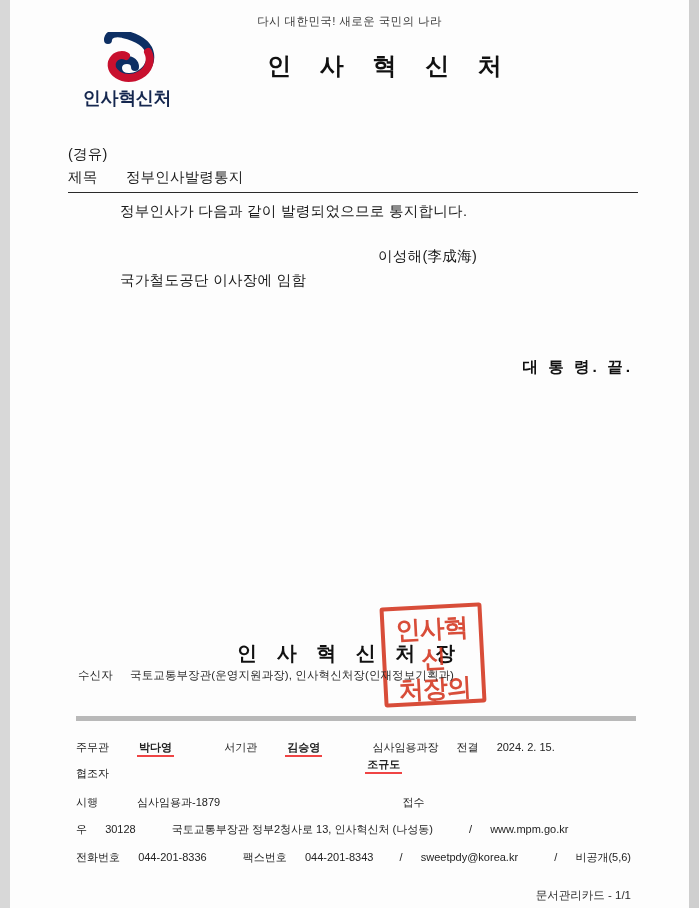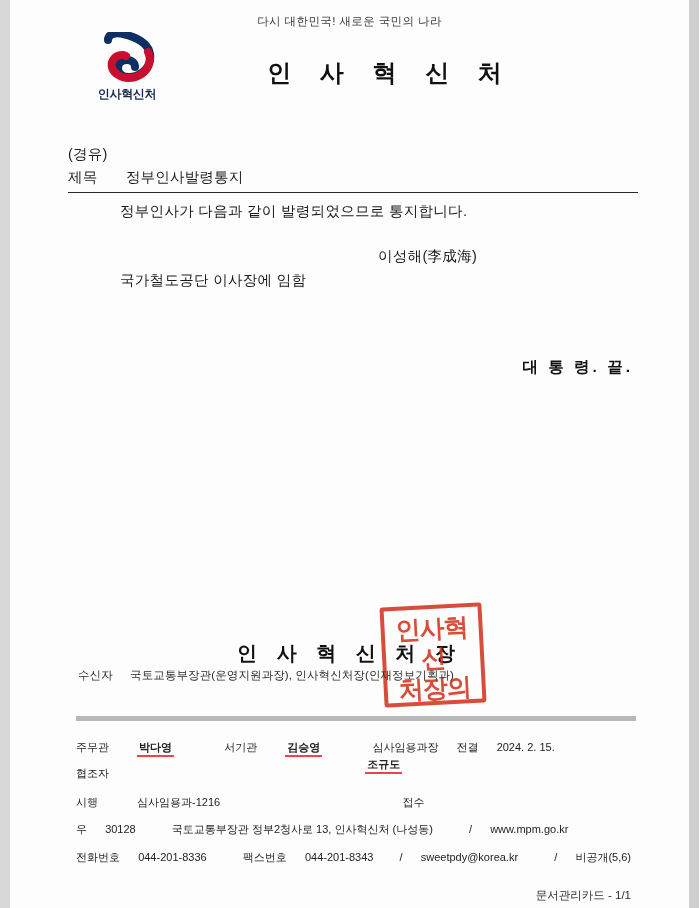--- a/index.html
+++ b/index.html
@@ -53,36 +53,35 @@
   .emblem {
     position: absolute;
     left: 62px;
     top: 32px;
     width: 110px;
     text-align: center;
   }
   .emblem svg { display: block; margin: 0 auto; }
   .emblem-label {
     margin-top: 2px;
-    font-size: 12px;
+    font-size: 18px;
     font-weight: bold;
     color: #15274f;
     letter-spacing: -0.3px;
   }
   .doc-title {
     position: absolute;
     top: 50px;
     left: 190px;
     width: 380px;
     text-align: center;
     font-size: 24px;
     font-weight: bold;
     letter-spacing: 11px;
     color: #111;
-    margin-top: 7px;
   }
 
   
   .field {
     position: absolute;
     font-size: 14.5px;
     color: #1d1d1d;
     letter-spacing: 0.2px;
   }
   .f-susin   { left: 58px; top: 120px; }
@@ -278,21 +277,21 @@
       <span class="sp-20"></span>
       <span class="cell c-name sig-name">조규도</span>
     </div>
 
     <div class="foot-row fr2">
       <span class="cell">협조자</span>
     </div>
 
     <div class="foot-row fr3">
       <span class="cell c-label">시행</span>
-      <span class="cell">심사임용과-1216</span>
+      <span class="cell">심사임용과-1879</span>
       <span class="sp-70"></span>
       <span class="sp-70"></span>
       <span class="sp-30"></span>
       <span class="cell">접수</span>
     </div>
 
     <div class="foot-row fr4">
       <span class="cell">우</span>
       <span class="sp-12"></span>
       <span class="cell">30128</span>

